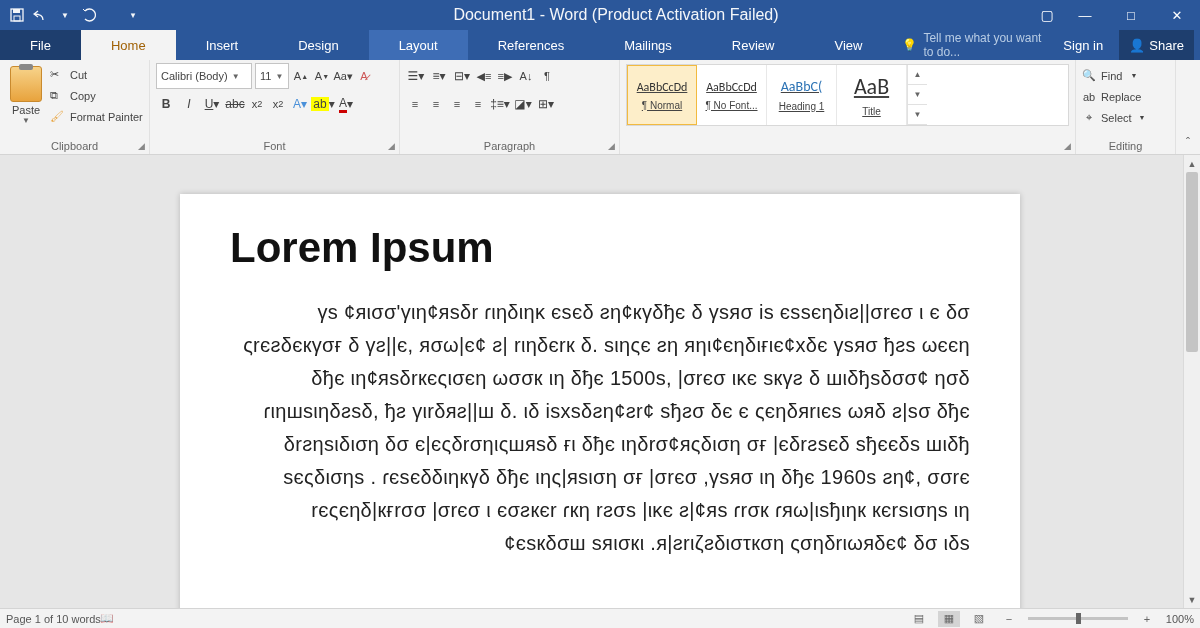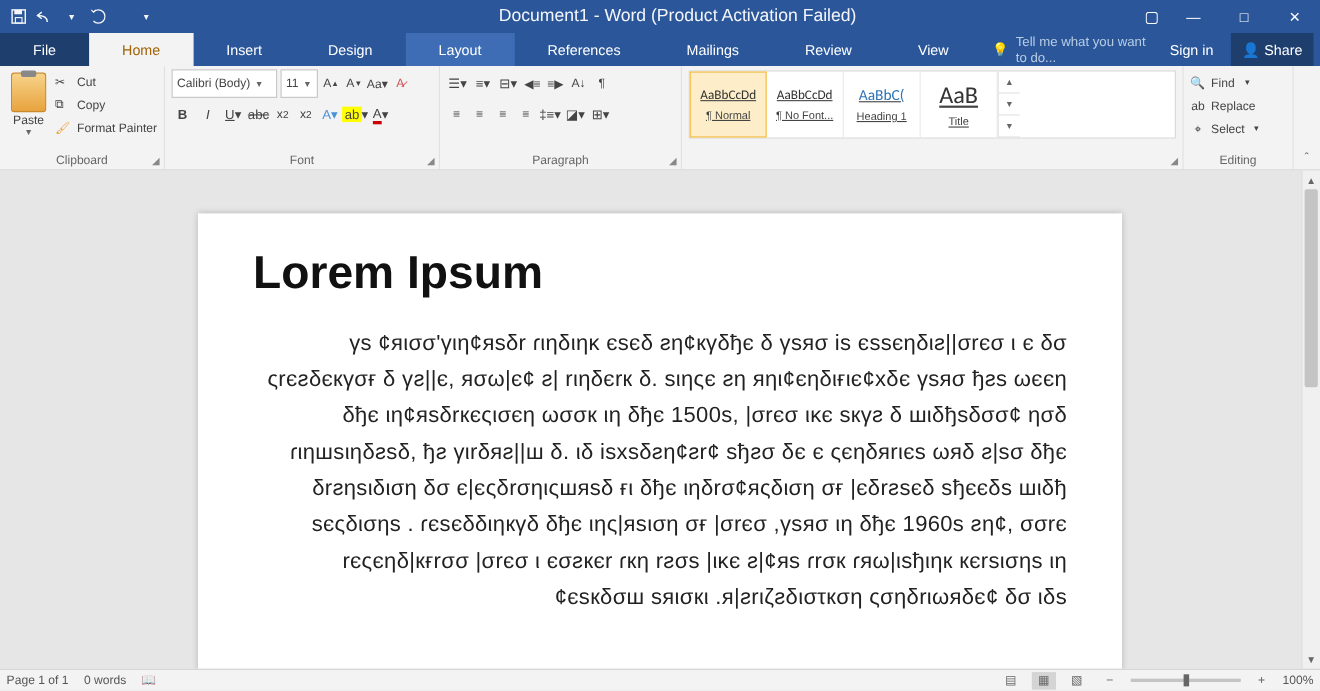--- a/index.html
+++ b/index.html
@@ -64,21 +64,21 @@
 .page{position:absolute;left:180px;top:15px;width:840px;height:430px;background:#fff;box-shadow:0 0 6px rgba(0,0,0,.2);margin-top:24px;}
 .docbody{padding:30px 50px 20px;}
 .doctitle{font-family:"Arial Black",sans-serif;font-weight:900;font-size:42px;color:#111;margin-bottom:24px;}
 .doctext{font-size:20px;line-height:1.65;color:#222;text-align:right;direction:ltr;font-family:Tahoma,sans-serif;letter-spacing:.3px;}
 .vscroll{position:absolute;right:0;top:0;bottom:0;width:17px;background:#f0f0f0;border-left:1px solid #dadada;}
 .vscroll .up,.vscroll .dn{height:17px;display:flex;align-items:center;justify-content:center;font-size:9px;color:#666;}
 .vscroll .dn{position:absolute;bottom:0;width:100%;}
 .vscroll .thumb{position:absolute;top:17px;left:2px;right:2px;height:180px;background:#c4c4c4;border-radius:2px;}
 
 .status{position:absolute;bottom:0;left:0;right:0;height:20px;background:#f3f3f3;border-top:1px solid #d4d4d4;display:flex;align-items:center;font-size:11px;color:#555;padding:0 6px;}
-.status .l{display:flex;gap:14px;align-items:center;}
+.status .l{display:flex;align-items:center;}
 .status .r{margin-left:auto;display:flex;align-items:center;gap:8px;}
 .status .vbtn{width:22px;height:16px;display:flex;align-items:center;justify-content:center;border:1px solid transparent;font-size:11px;color:#666;}
 .status .vbtn.active{background:#d4d4d4;}
 .status .slider{width:100px;height:3px;background:#c4c4c4;position:relative;}
 .status .slider .h{position:absolute;top:-4px;left:48px;width:5px;height:11px;background:#666;}
 svg{display:block;}
 </style>
 </head>
 <body>
 

